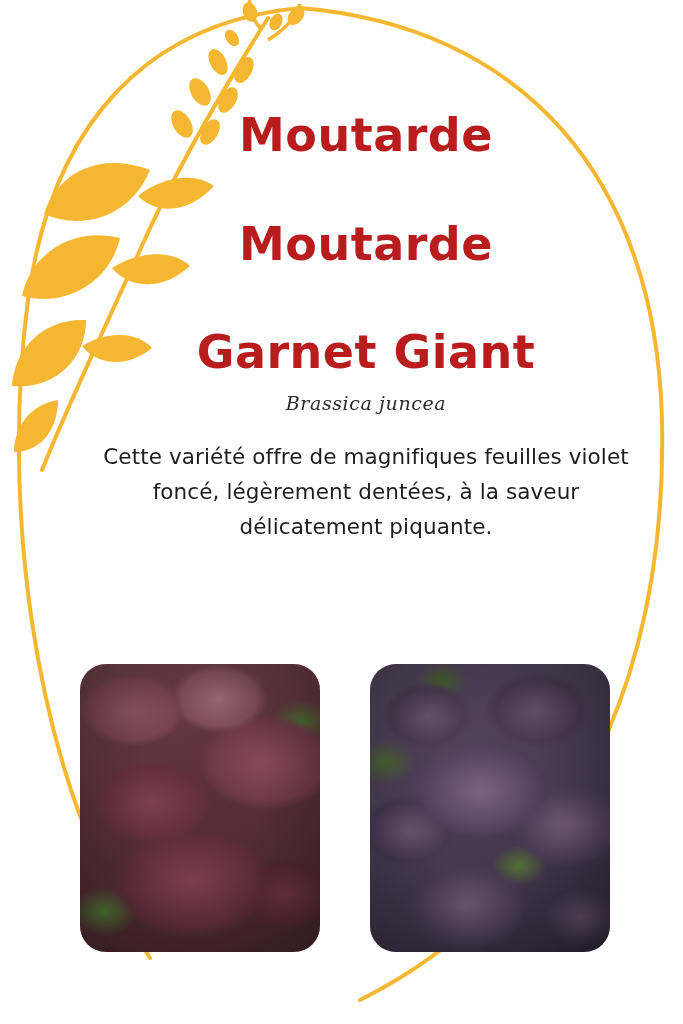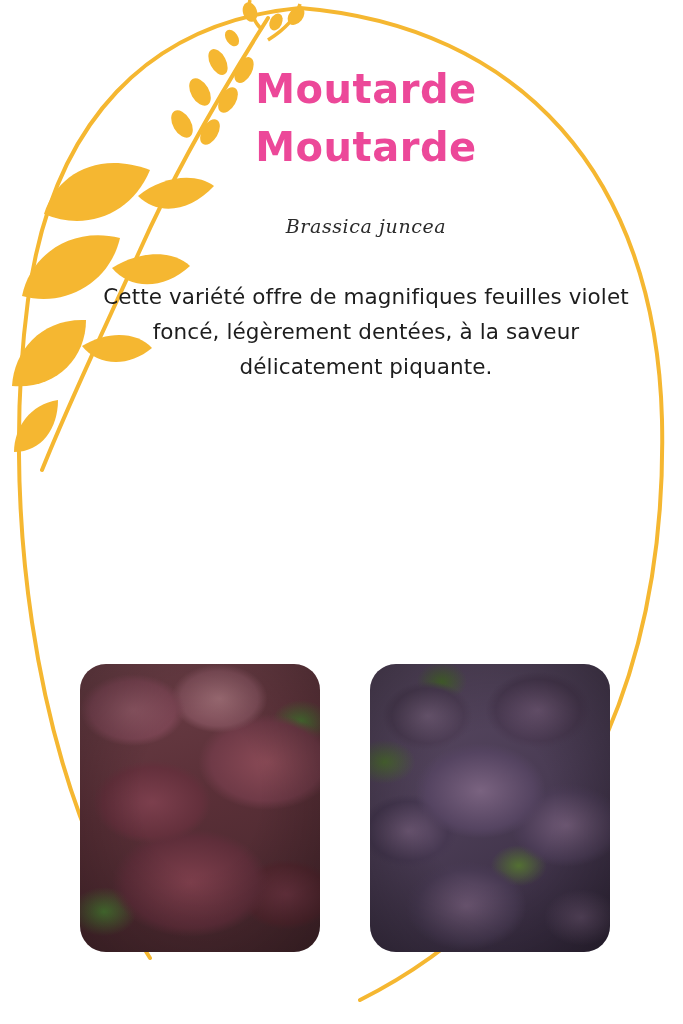--- a/index.html
+++ b/index.html
@@ -38,39 +38,40 @@
   #content {
     position: absolute;
     left: 96px;
     top: 60px;
     width: 540px;
     text-align: center;
   }
 
   .title-line {
     font-family: "DejaVu Sans", sans-serif;
-    font-size: 40px;
+    font-size: 46px;
     font-weight: bold;
-    color: #ec4899;
+    color: #b91c1c;
     letter-spacing: 0.5px;
     line-height: 1.45;
     white-space: nowrap;
+    margin-top: 42px;
   }
 
   #latin-name {
-    margin-top: 39px;
+    margin-top: 6px;
     font-family: "DejaVu Serif", serif;
     font-style: italic;
     font-size: 19px;
     color: #2b2b2b;
     letter-spacing: 0.6px;
   }
 
   .body-para {
-    margin-top: 43px;
+    margin-top: 26px;
     font-family: "DejaVu Sans", sans-serif;
     font-size: 21.5px;
     line-height: 1.62;
     color: #1d1d1d;
     letter-spacing: 0.1px;
     padding: 0 4px;
   }
   .body-para.second {
     margin-top: 38px;
   }
@@ -192,20 +193,21 @@
       <path d="M 112 268 C 140 250 174 250 190 266 C 164 290 130 290 112 268 Z" fill="#f5b731"></path>
       <path d="M 86 320 C 42 318 14 350 12 386 C 54 390 86 360 86 320 Z" fill="#f5b731"></path>
       <path d="M 82 346 C 108 330 138 332 152 348 C 128 368 98 366 82 346 Z" fill="#f5b731"></path>
       <path d="M 58 400 C 30 404 14 428 14 452 C 42 452 58 428 58 400 Z" fill="#f5b731"></path>
     </g>
   </svg>
 
   <div id="content">
     <div class="title-line">Moutarde</div>
     <div class="title-line">Moutarde</div>
+    <div class="title-line">Garnet Giant</div>
 
     <div id="latin-name">Brassica juncea</div>
 
     <p class="body-para">Cette variété offre de magnifiques feuilles violet foncé, légèrement dentées, à la saveur délicatement piquante.</p>
   </div>
 
   <div id="photos">
     <div class="photo" id="photo-left">
       <div class="img"></div>
       <div class="veins"></div>

